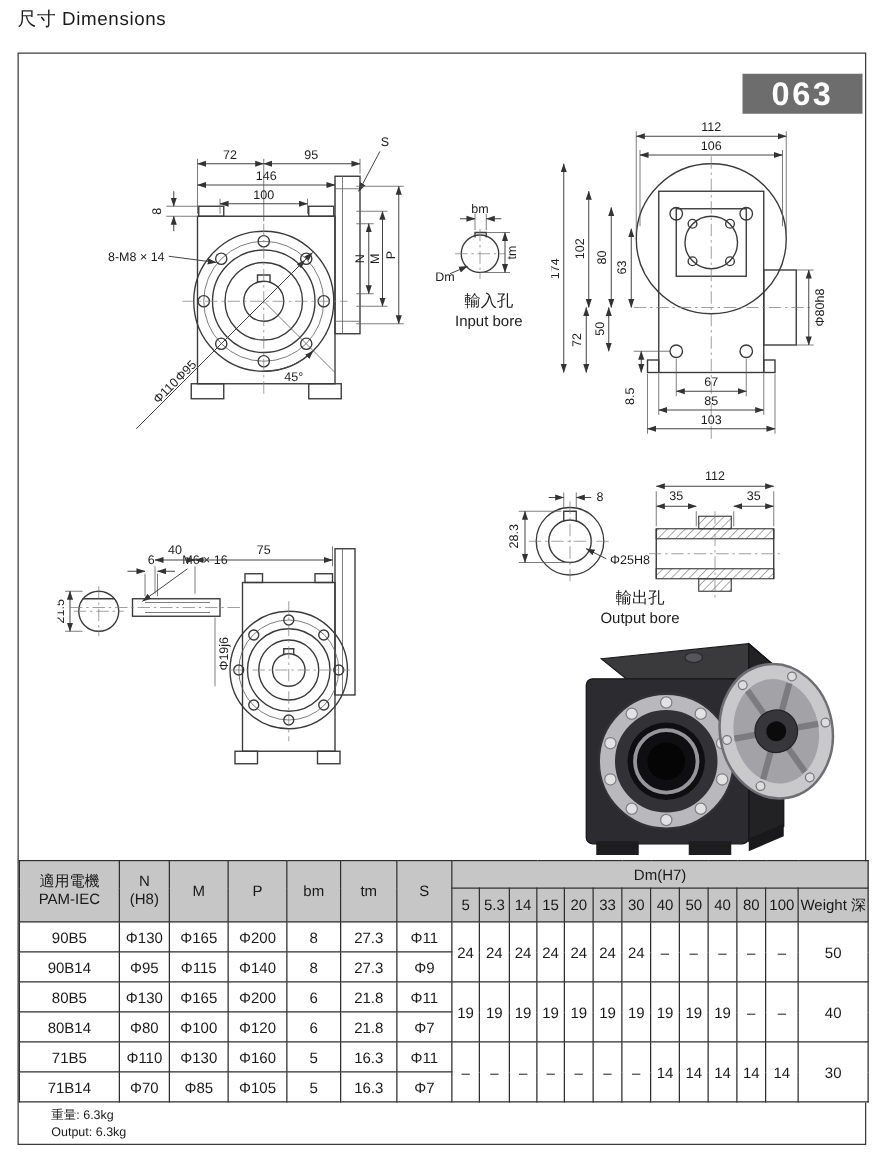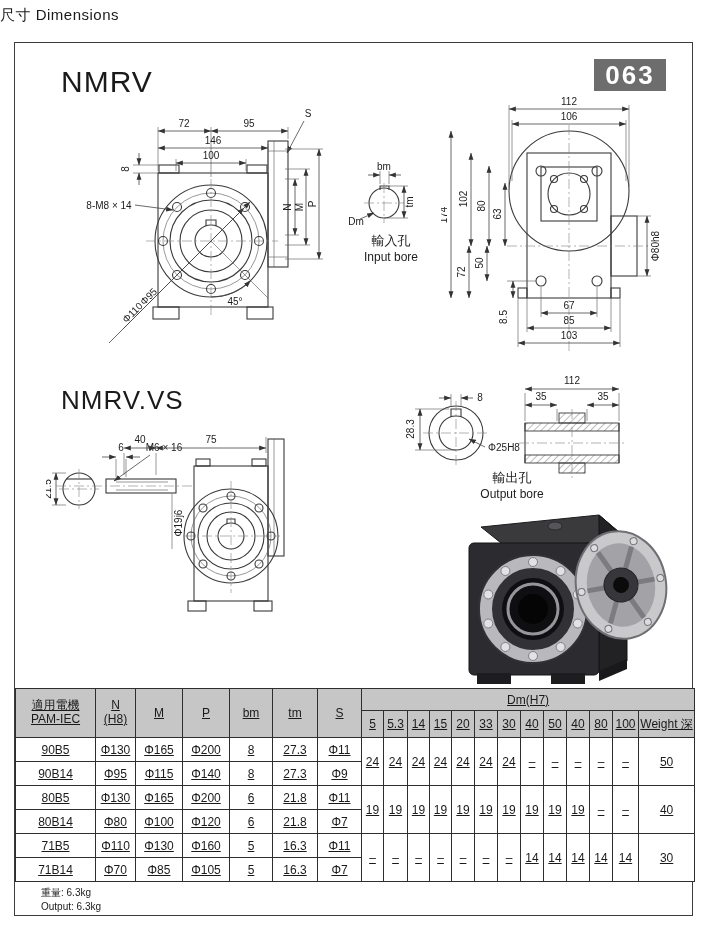--- a/index.html
+++ b/index.html
@@ -1,35 +1,35 @@
 <!DOCTYPE html>
 <html><head>
 <meta charset="utf-8">
 <style>
   html,body{margin:0;padding:0;background:#ffffff;}
   #canvas{position:relative;width:707px;height:928px;background:#fff;overflow:hidden;
           font-family:"Liberation Sans","DejaVu Sans",sans-serif;color:#1a1a1a;}
-  .page-title{position:absolute;left:0;top:6px;font-size:15px;letter-spacing:.5px;}
+  .page-title{position:absolute;left:14px;top:6px;font-size:15px;letter-spacing:.5px;}
   .sheet{position:absolute;left:14px;top:42px;width:679px;height:874px;border:1.5px solid #3c3c3c;box-sizing:border-box;}
   .series-title{position:absolute;left:46px;top:22px;font-size:30px;letter-spacing:1px;}
   .series-title.vs{top:342px;font-size:26px;}
-  .badge{position:absolute;left:579px;top:16px;width:72px;height:32px;background:#6d6d6d;
+  .badge{position:absolute;left:579px;top:16px;width:96px;height:32px;background:#6d6d6d;
          color:#ffffff;font-size:26px;font-weight:bold;text-align:center;line-height:32px;letter-spacing:2px;}
   svg text{font-family:"Liberation Sans","DejaVu Sans",sans-serif;}
   .dt{font-size:10px;fill:#1c1c1c;text-anchor:middle;}
   .dt2{font-size:12px;fill:#1c1c1c;text-anchor:middle;}
   .cn{font-size:13px;fill:#1c1c1c;text-anchor:middle;}
   .ol{fill:none;stroke:#3a3a3a;stroke-width:1.1;}
   .thin{fill:none;stroke:#606060;stroke-width:.65;}
   .cl{fill:none;stroke:#808080;stroke-width:.6;stroke-dasharray:10 3 2 3;}
   .dim{fill:none;stroke:#444;stroke-width:.8;}
   .dA{marker-start:url(#arr);marker-end:url(#arr);}
   .dE{marker-end:url(#arr);}
   .abs{position:absolute;}
-  table.spec{position:absolute;left:0;top:645px;width:679px;border-collapse:collapse;table-layout:fixed;font-size:12px;text-decoration:underline;}
+  table.spec{position:absolute;left:0;top:645px;width:679px;border-collapse:collapse;table-layout:fixed;font-size:12px;}
   table.spec th,table.spec td{border:1px solid #2e2e2e;text-align:center;vertical-align:middle;padding:0;font-weight:400;}
   table.spec thead th{background:#c6c6c6;}
   tr.h1 th{height:21px;}
   tr.h2 th{height:26px;}
   table.spec tbody td{height:23px;background:#fff;}
   .two-line{line-height:1.15;font-size:12px;}
   .note{position:absolute;left:26px;top:843px;font-size:10px;line-height:1.35;}
 </style>
 </head>
 <body>
@@ -44,21 +44,20 @@
       <pattern id="hx" width="5" height="5" patternUnits="userSpaceOnUse" patternTransform="rotate(45)">
         <line x1="0" y1="0" x2="0" y2="5" stroke="#555" stroke-width="0.8"></line>
       </pattern>
     </defs>
   </svg>
 
   <div class="page-title">尺寸 Dimensions</div>
 
   <div class="sheet">
 
-    <div class="series-title">NMRV</div>
     <div class="badge">063</div>
 
     <svg class="abs" style="left:48px;top:58px" width="290" height="255" viewBox="0 0 290 255">
 
       <rect class="ol" x="95" y="72" width="110" height="134"></rect>
       <rect class="ol" x="90" y="206" width="26" height="12"></rect>
       <rect class="ol" x="184" y="206" width="26" height="12"></rect>
       <rect class="ol" x="96" y="64" width="20" height="8"></rect>
       <rect class="ol" x="184" y="64" width="20" height="8"></rect>
 
@@ -210,21 +209,20 @@
       <line class="thin" x1="86" y1="208" x2="86" y2="241"></line>
         <line class="thin" x1="170" y1="208" x2="170" y2="241"></line>
       <line class="dim dA" x1="86" y1="237" x2="170" y2="237"></line>
       <text class="dt" x="128" y="233">85</text>
       <line class="thin" x1="77" y1="208" x2="77" y2="256"></line>
         <line class="thin" x1="179" y1="208" x2="179" y2="256"></line>
       <line class="dim dA" x1="77" y1="252" x2="179" y2="252"></line>
       <text class="dt" x="128" y="248">103</text>
     </svg>
 
-    <div class="series-title vs">NMRV.VS</div>
 
     <svg class="abs" style="left:31px;top:378px" width="300" height="220" viewBox="0 0 300 220">
 
       <circle class="ol" cx="33" cy="68" r="16"></circle>
       <line class="ol" x1="20" y1="58" x2="46" y2="58"></line>
       <line class="cl" x1="13" y1="68" x2="53" y2="68"></line>
       <line class="cl" x1="33" y1="48" x2="33" y2="88"></line>
       <line class="thin" x1="20" y1="52" x2="6" y2="52"></line>
         <line class="thin" x1="20" y1="84" x2="6" y2="84"></line>
       <line class="dim dA" x1="10" y1="52" x2="10" y2="84"></line>

